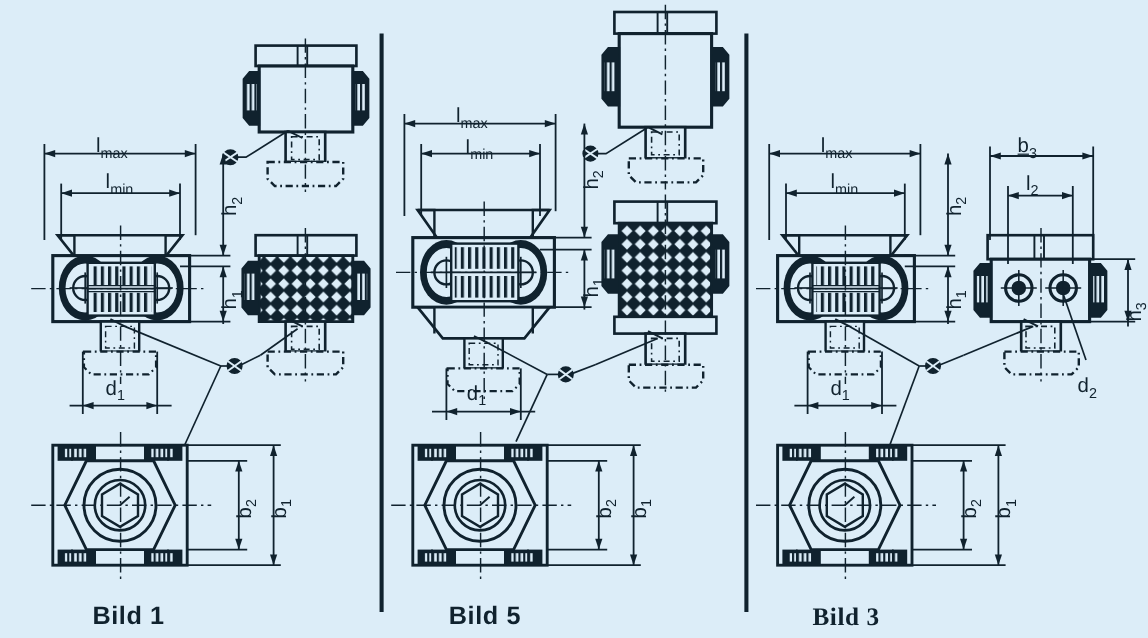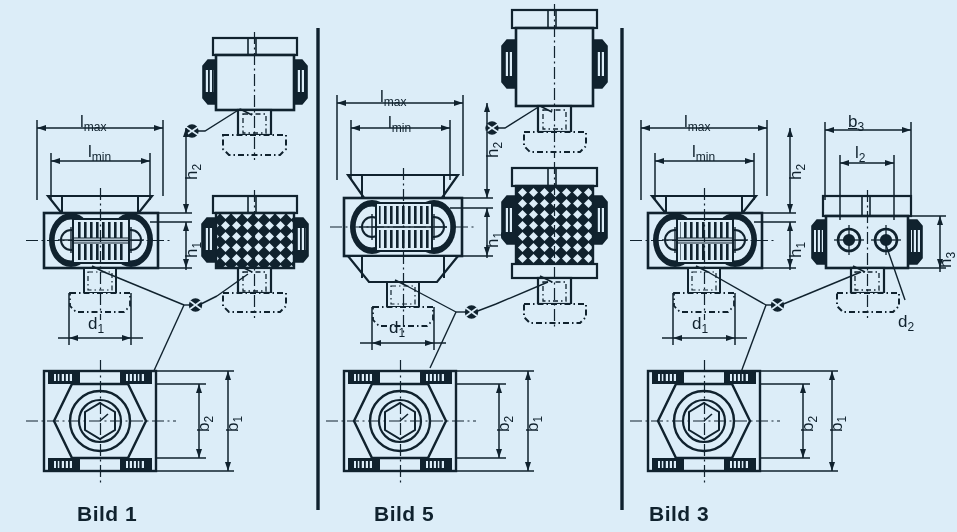--- a/index.html
+++ b/index.html
@@ -617,15 +617,15 @@
   <div class="dim" style="left:692px; top:142px;"><span>l</span><sub>min</sub></div>
   <div class="dim rot" style="left:786px; top:180px;"><span>h</span><sub>2</sub></div>
   <div class="dim rot" style="left:786px; top:258px;"><span>h</span><sub>1</sub></div>
   <div class="dim" style="left:692px; top:314px;"><span>d</span><sub>1</sub></div>
   <div class="dim" style="left:848px; top:112px;text-decoration:underline;"><span>b</span><sub>3</sub></div>
   <div class="dim" style="left:855px; top:143px;"><span>l</span><sub>2</sub></div>
   <div class="dim rot" style="left:936px; top:268px;"><span>h</span><sub>3</sub></div>
   <div class="dim" style="left:898px; top:312px;"><span>d</span><sub>2</sub></div>
   <div class="dim rot" style="left:798px; top:432px;"><span>b</span><sub>2</sub></div>
   <div class="dim rot" style="left:827px; top:432px;"><span>b</span><sub>1</sub></div>
-  <div class="cap" style="left:649px; top:490px;">Bild 3</div>
+  <div class="cap" style="left:677px; top:490px;font-family:Liberation Serif, serif;">Bild 3</div>
 
 </div>
 
 </body></html>

